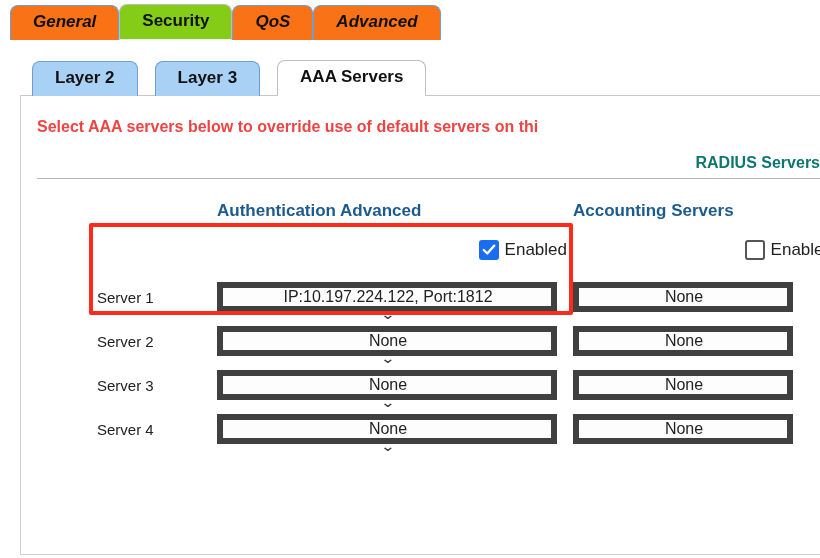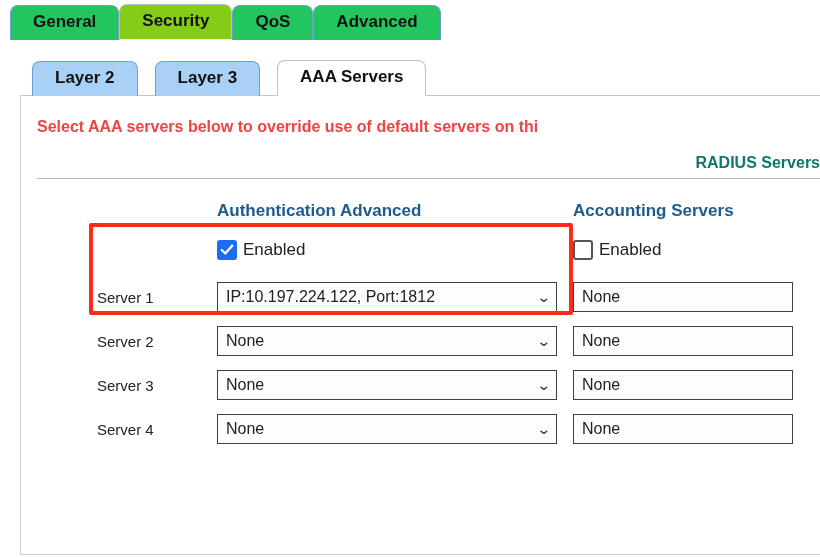--- a/index.html
+++ b/index.html
@@ -24,23 +24,24 @@
     padding: 6px 22px 8px 22px;
     border-radius: 8px 8px 0 0;
     font-weight: bold;
     font-size: 17px;
     color: #111;
     cursor: pointer;
     position: relative;
     margin-right: 0px;
   }
   .tab1.inactive {
-    background: #22c55e;
+    background: #f97316;
     border: 1px solid #6f9ed4;
     border-bottom: none;
+    font-style: italic;
   }
   .tab1.active {
     background: #84cc16;
     border: 1px solid #bfbfbf;
     border-bottom: 1px solid #f2f2f2;
     z-index: 2;
   }
 
   .sub-area {
     padding: 20px 0 0 20px;
@@ -135,38 +136,40 @@
   .server-label {
     font-size: 15px;
     color: #222;
   }
 
   .enabled-row {
     display: flex;
     align-items: center;
     height: 38px;
     margin-bottom: 6px;
+    justify-content: flex-end;
   }
   .enabled-row .lbl {
     margin-left: 6px;
     font-size: 17px;
   }
 
   .select {
     width: 340px;
     height: 30px;
-    border: 1px solid #404040;
+    border: 6px solid #404040;
     background: #fdfdfd;
     display: flex;
     align-items: center;
     justify-content: space-between;
     padding: 0 6px 0 8px;
     font-size: 16px;
     color: #222;
     cursor: pointer;
+    flex-direction: column;
   }
   .select.narrow { width: 220px; }
   .select .chev {
     font-size: 14px;
     color: #333;
     transform: scaleX(1.3);
   }
 
   .cb {
     width: 20px; height: 20px;

